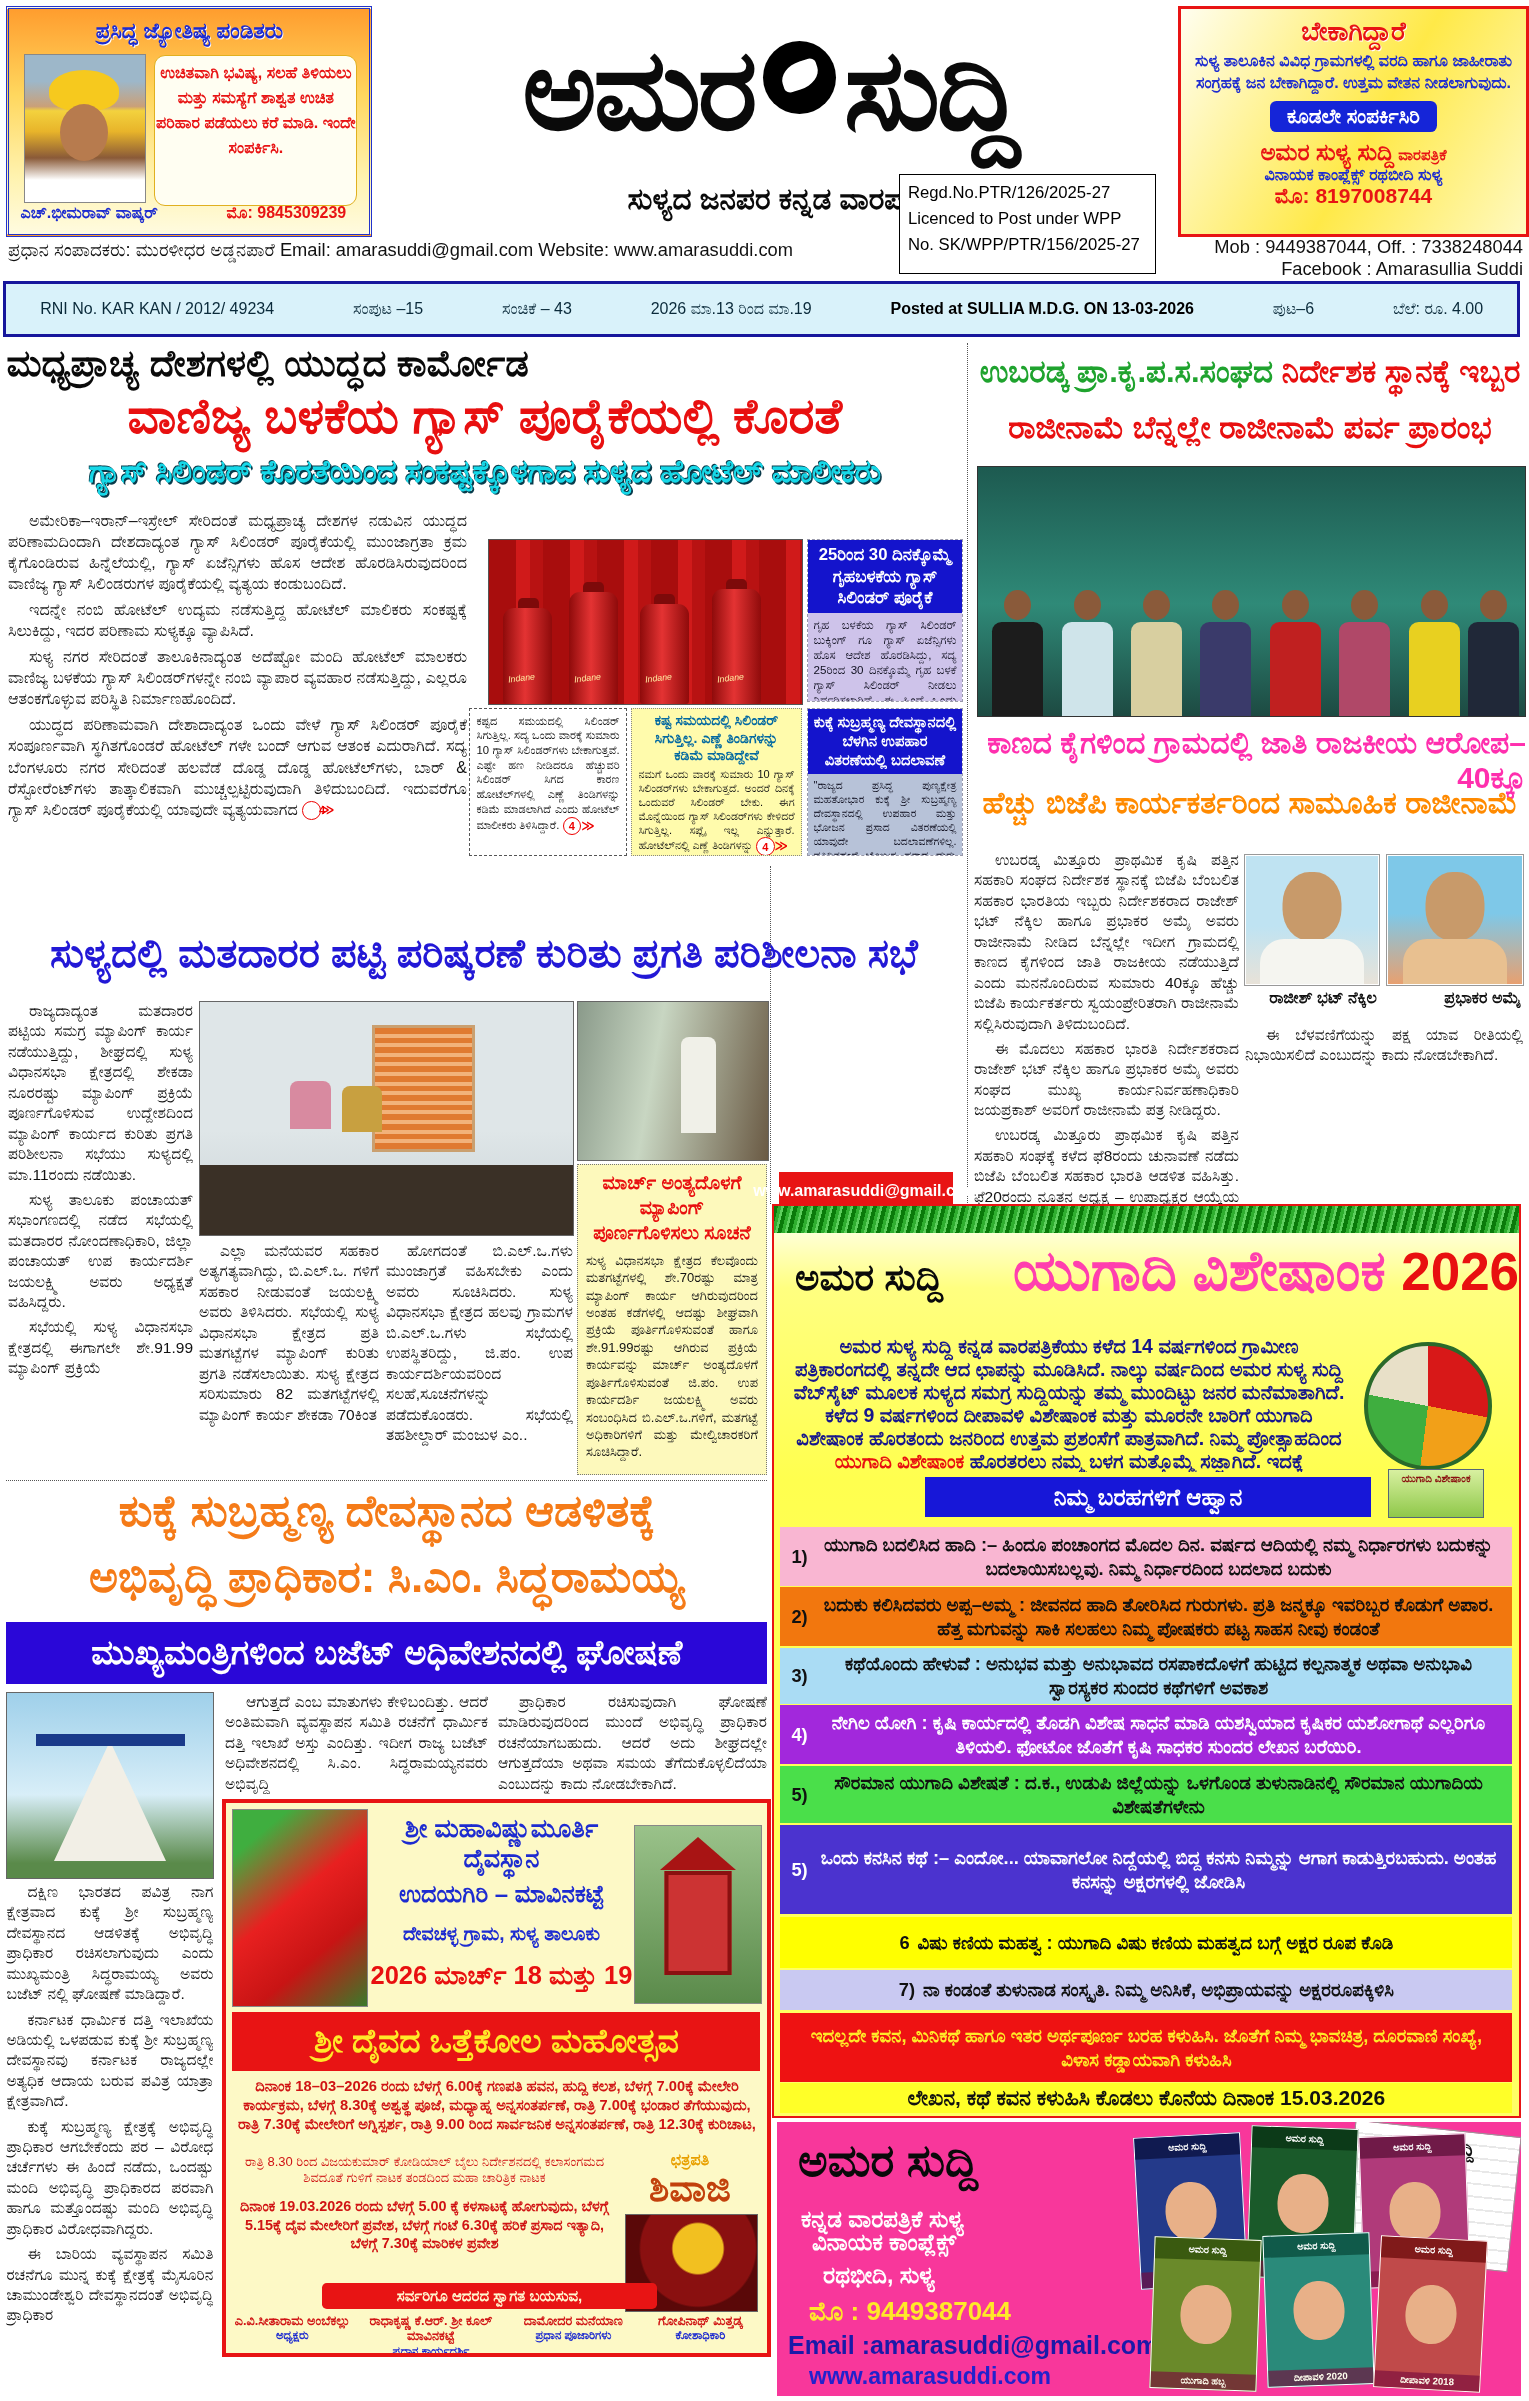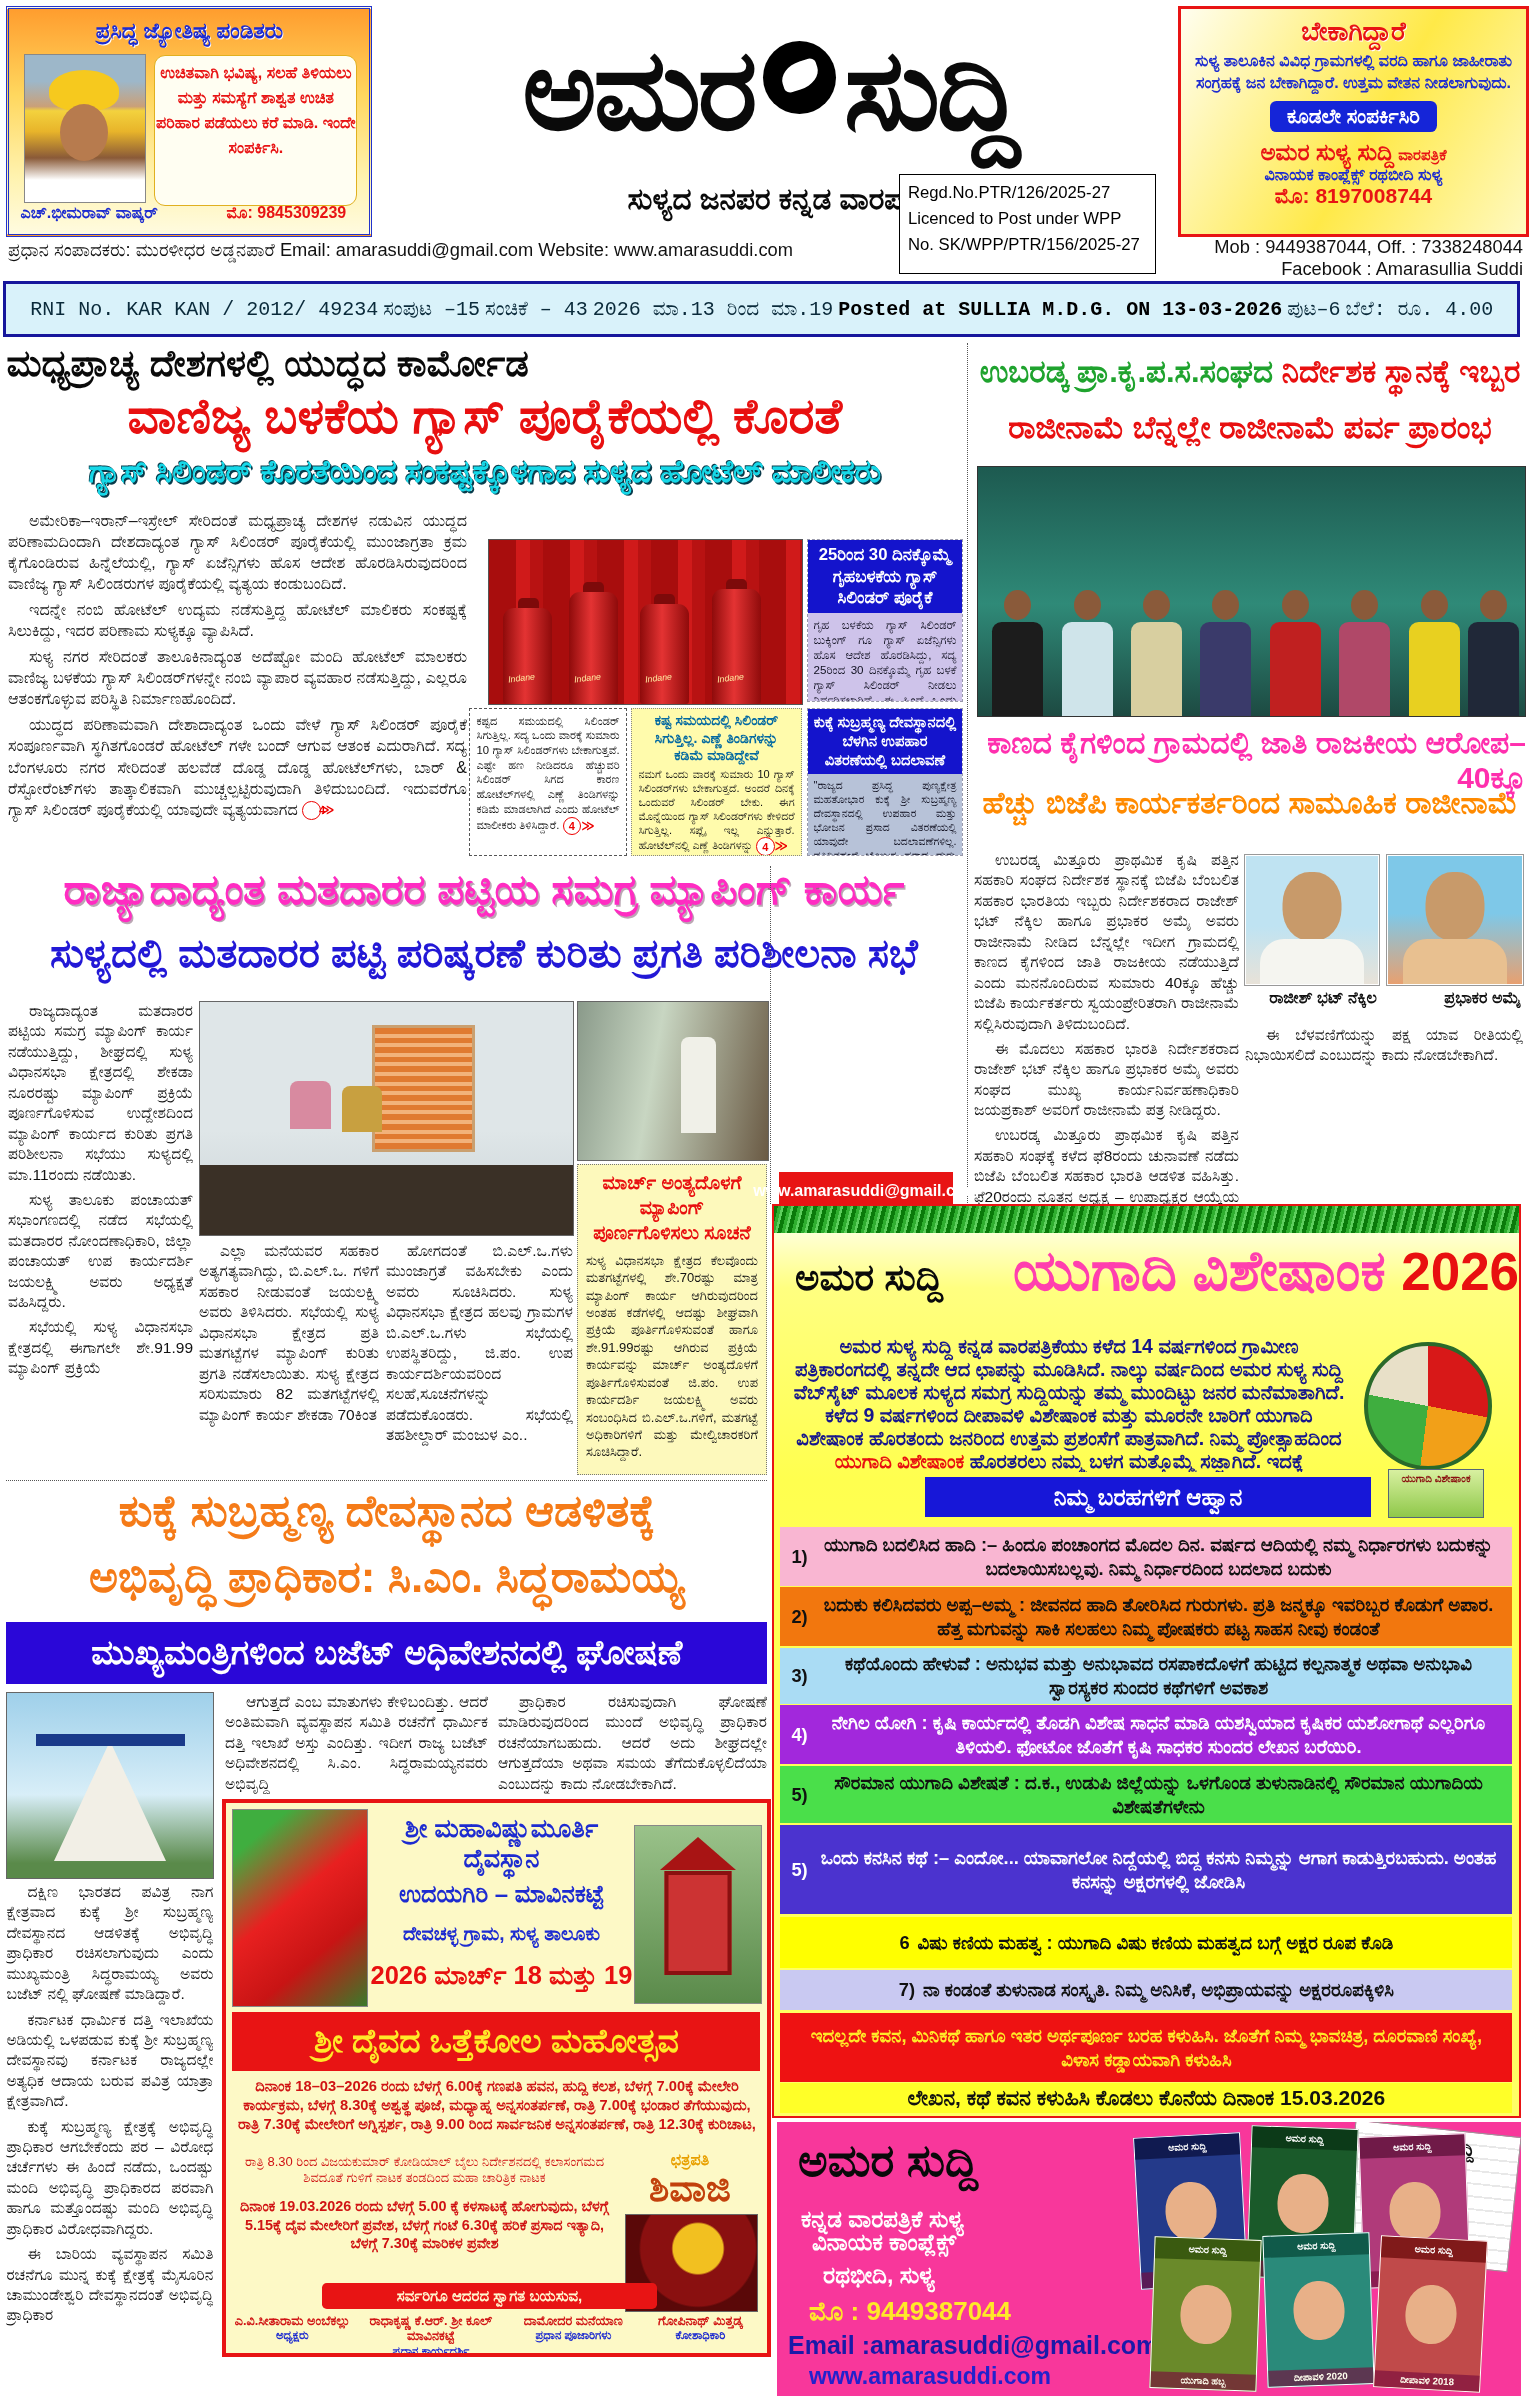--- a/index.html
+++ b/index.html
@@ -32,21 +32,21 @@
   .wanted-title{margin-top:6.4px;font-size:26px;font-weight:bold;color:#e81414;text-shadow:0.8px 0.8px 0 #fff;}
   .wanted-body{margin:3.2px 8px 0 8px;font-size:16px;font-weight:bold;color:#1d2bd0;line-height:1.4;}
   .wanted-btn{display:inline-block;margin-top:6.4px;padding:4px 17.5px;background:#1525d8;color:#fff;font-size:20px;font-weight:bold;border-radius:6.4px;}
   .wanted-brand{margin-top:6.4px;font-size:23px;font-weight:bold;color:#e81414;}
   .wanted-brand small{font-size:15px;color:#e81414;}
   .wanted-addr{font-size:16px;font-weight:bold;color:#1d2bd0;}
   .wanted-phone{font-size:21px;font-weight:bold;color:#e81414;}
   .contact1{left:1123px;top:236px;width:400px;font-size:18.3px;color:#111;text-align:right;}
   .contact2{left:1123px;top:258px;width:400px;font-size:18.3px;color:#111;text-align:right;}
   .editorline{left:8px;top:239px;width:877px;font-size:18.3px;color:#111;}
-  .infobar{left:3.2px;top:281px;width:1517px;height:56px;border:3.2px solid #17179c;background:#d9f2fa;display:flex;align-items:center;justify-content:space-between;padding:0 24px;box-sizing:border-box;font-size:20px;color:#0a2a3a;font-family:Liberation Mono, monospace;}
+  .infobar{left:3.2px;top:281px;width:1517px;height:56px;border:3.2px solid #17179c;background:#d9f2fa;display:flex;align-items:center;justify-content:space-between;padding:0 34px;box-sizing:border-box;font-size:16px;color:#0a2a3a;}
   .infobar .b{font-weight:bold;color:#000;}
   
   .gas-kicker{left:6.4px;top:343px;width:957px;font-size:37px;font-weight:bold;color:#0a0a0a;text-align:left;}
   .gas-head{left:6.4px;top:388px;width:957px;font-size:49px;font-weight:bold;color:#e81010;text-align:center;}
   .gas-sub{left:6.4px;top:454px;width:957px;font-size:31px;font-weight:bold;color:#16d8e8;text-align:center;text-shadow:1.6px 1.6px 0 #083a4a,-0.8px -0.8px 0 #083a4a;}
   .gas-body{left:8px;top:510px;width:459px;height:348px;font-size:16px;}
   .gas-photo{left:488px;top:539px;width:313px;height:164px;background:repeating-linear-gradient(90deg,#a80d0d 0 27px,#d01a1a 27px 41px,#b81212 41px 54px);border:0.8px solid #555;}
   .cyl{position:absolute;bottom:0;width:49px;background:linear-gradient(90deg,#8f0b0b,#e43333 45%,#8f0b0b);border-radius:11px 11px 3.2px 3.2px;}
   .cyl .neck{position:absolute;top:-9.6px;left:14.4px;width:21px;height:9.6px;background:#7d0a0a;border-radius:4.8px 4.8px 0 0;}
   .cyl .lbl{position:absolute;bottom:21px;left:4.8px;color:#ffe9a0;font-size:8.8px;font-style:italic;transform:rotate(-6deg);}
@@ -318,21 +318,20 @@
       <div class="head"></div>
       <div class="torso" style="background:#e8c090;"></div>
     </div>
   <div class="abs cap" style="left:1245px;top:989px;width:132px;">ರಾಜೀಶ್ ಭಟ್ ನೆಕ್ಕಿಲ</div>
   <div class="abs cap" style="left:1387px;top:989px;width:134px;">ಪ್ರಭಾಕರ ಅಮೈ</div>
 
   <div class="abs res-col2 txt">
     <p>ಈ ಬೆಳವಣಿಗೆಯನ್ನು ಪಕ್ಷ ಯಾವ ರೀತಿಯಲ್ಲಿ ನಿಭಾಯಿಸಲಿದೆ ಎಂಬುದನ್ನು ಕಾದು ನೋಡಬೇಕಾಗಿದೆ.</p>
   </div>
 
-  <div class="abs map-h1">ರಾಜ್ಯಾದಾದ್ಯಂತ ಮತದಾರರ ಪಟ್ಟಿಯ ಸಮಗ್ರ ಮ್ಯಾಪಿಂಗ್ ಕಾರ್ಯ</div>
   <div class="abs map-h2">ಸುಳ್ಯದಲ್ಲಿ ಮತದಾರರ ಪಟ್ಟಿ ಪರಿಷ್ಕರಣೆ ಕುರಿತು ಪ್ರಗತಿ ಪರಿಶೀಲನಾ ಸಭೆ</div>
 
   <div class="abs map-col0 txt">
     <p>ರಾಜ್ಯದಾದ್ಯಂತ ಮತದಾರರ ಪಟ್ಟಿಯ ಸಮಗ್ರ ಮ್ಯಾಪಿಂಗ್ ಕಾರ್ಯ ನಡೆಯುತ್ತಿದ್ದು, ಶೀಘ್ರದಲ್ಲಿ ಸುಳ್ಯ ವಿಧಾನಸಭಾ ಕ್ಷೇತ್ರದಲ್ಲಿ ಶೇಕಡಾ ನೂರರಷ್ಟು ಮ್ಯಾಪಿಂಗ್ ಪ್ರಕ್ರಿಯೆ ಪೂರ್ಣಗೊಳಿಸುವ ಉದ್ದೇಶದಿಂದ ಮ್ಯಾಪಿಂಗ್ ಕಾರ್ಯದ ಕುರಿತು ಪ್ರಗತಿ ಪರಿಶೀಲನಾ ಸಭೆಯು ಸುಳ್ಯದಲ್ಲಿ ಮಾ.11ರಂದು ನಡೆಯಿತು.</p>
     <p>ಸುಳ್ಯ ತಾಲೂಕು ಪಂಚಾಯತ್ ಸಭಾಂಗಣದಲ್ಲಿ ನಡೆದ ಸಭೆಯಲ್ಲಿ ಮತದಾರರ ನೋಂದಣಾಧಿಕಾರಿ, ಜಿಲ್ಲಾ ಪಂಚಾಯತ್ ಉಪ ಕಾರ್ಯದರ್ಶಿ ಜಯಲಕ್ಷ್ಮಿ ಅವರು ಅಧ್ಯಕ್ಷತೆ ವಹಿಸಿದ್ದರು.</p>
     <p>ಸಭೆಯಲ್ಲಿ ಸುಳ್ಯ ವಿಧಾನಸಭಾ ಕ್ಷೇತ್ರದಲ್ಲಿ ಈಗಾಗಲೇ ಶೇ.91.99 ಮ್ಯಾಪಿಂಗ್ ಪ್ರಕ್ರಿಯೆ</p>
   </div>
 
   <div class="abs map-photo">
     <div class="blind"></div>

